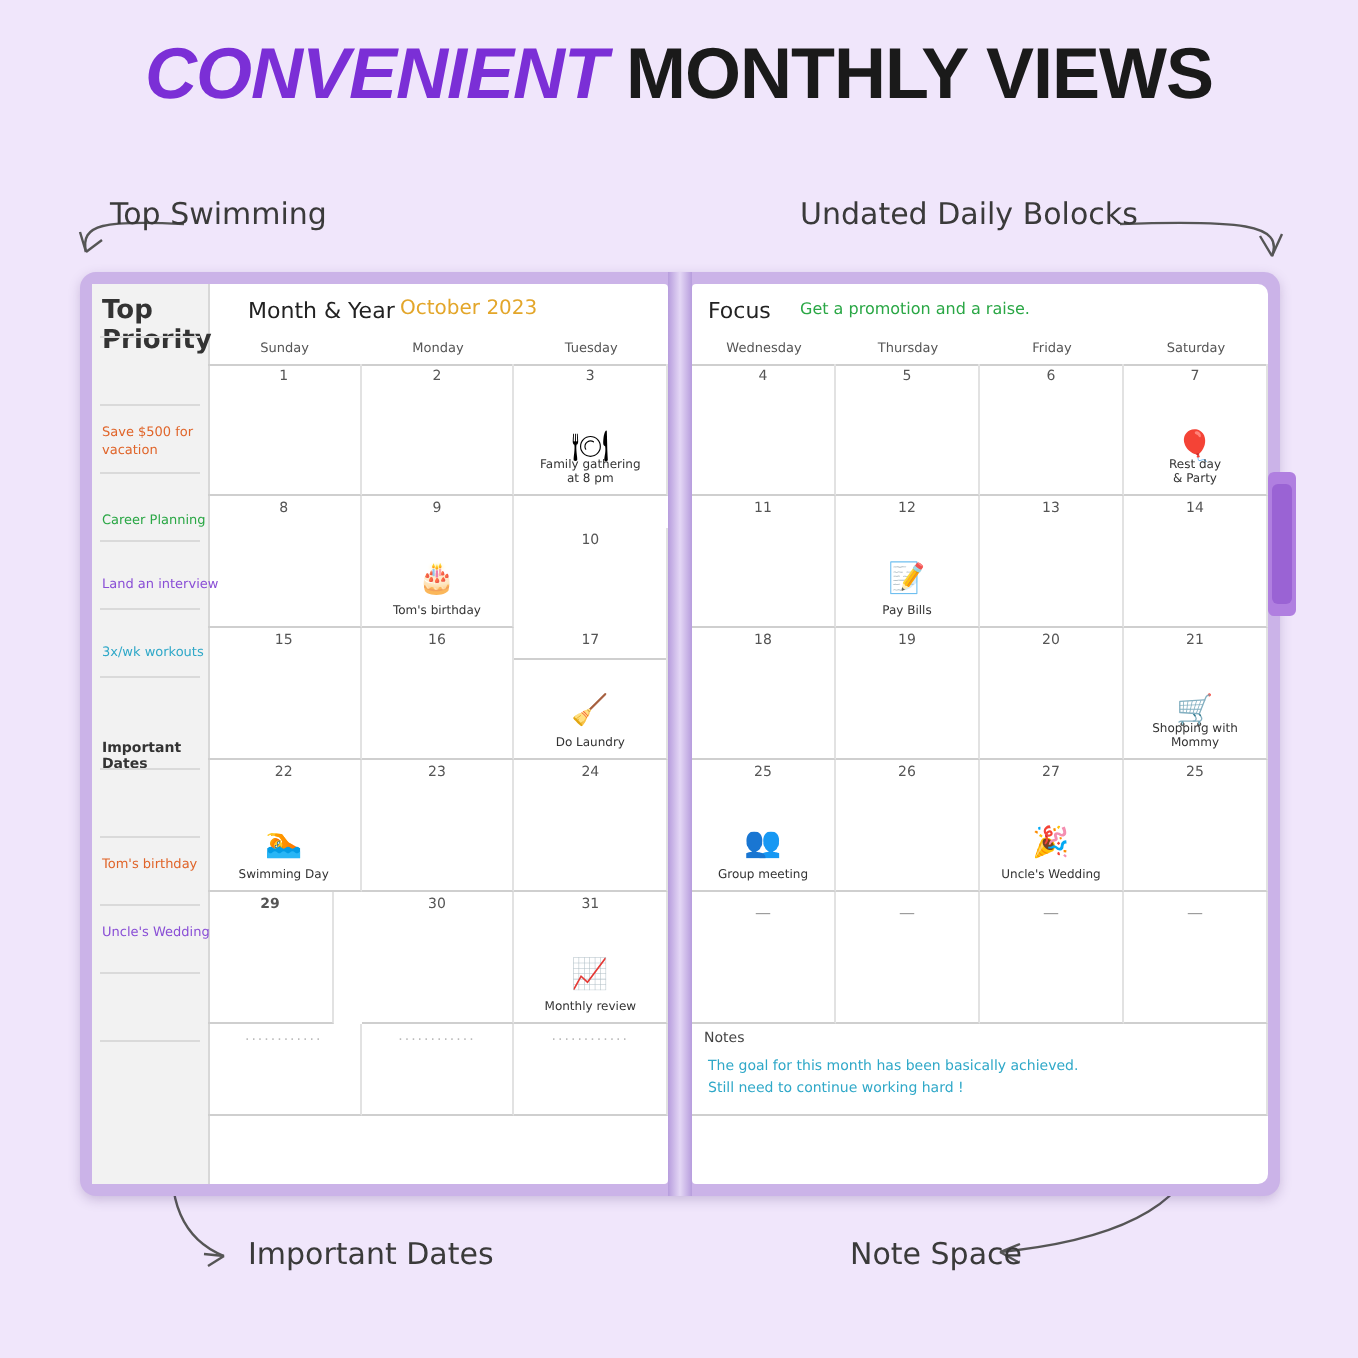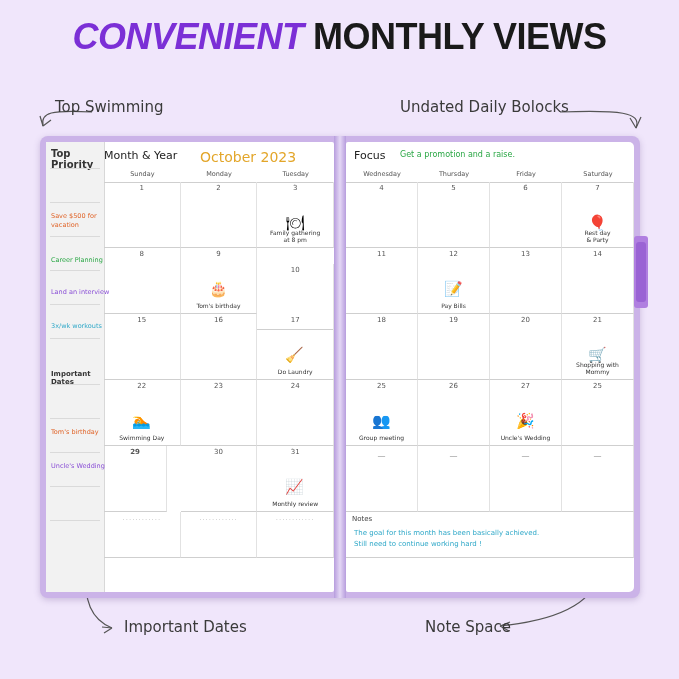--- a/index.html
+++ b/index.html
@@ -55,45 +55,45 @@
     content:"";position:absolute;left:2px;top:6px;width:10px;height:60px;
     background:#9a63d4;border-radius:3px;
   }
 
   
   .sidebar{
     position:absolute;left:0;top:0;width:58px;height:450px;
     background:#f2f2f2;border-right:1px solid #d8d8d8;
   }
   .sb-title{
-    font-size:10px;color:#333;padding:6px 4px 0 5px;font-weight:bold;
+    font-size:13px;color:#333;padding:6px 4px 0 5px;font-weight:bold;
   }
   .sb-line{
     position:absolute;left:4px;width:50px;border-bottom:1px solid #dadada;
   }
   .sb-item{
     position:absolute;left:5px;font-size:6.5px;font-family:"DejaVu Sans", sans-serif;
     white-space:nowrap;
   }
   .sb-head2{position:absolute;left:5px;font-size:7px;color:#333;font-weight:bold;}
 
   
   .cal{
     position:absolute;left:58px;top:0;right:0;height:450px;
   }
   .cal-header{
     position:absolute;left:0;top:0;right:0;height:26px;
   }
   .cal-title{
-    position:absolute;left:0;top:7px;font-size:11px;color:#222;
+    position:absolute;left:20px;top:7px;font-size:11px;color:#222;
     font-family:"DejaVu Sans", sans-serif;
     text-align:right;
   }
   .cal-month{
-    position:absolute;left:96px;top:7px;font-size:14px;color:#e3a62a;
+    position:absolute;left:96px;top:7px;font-size:10px;color:#e3a62a;
   }
   .focus-title{position:absolute;left:8px;top:7px;font-size:11px;color:#222;}
   .focus-text{position:absolute;left:54px;top:8px;font-size:8px;color:#2aa745;}
 
   .dow-row{position:absolute;left:0;top:26px;right:0;height:14px;border-bottom:1px solid #cfcfcf;}
   .dow{position:absolute;top:2px;font-size:6.5px;color:#555;text-align:center;}
 
   .grid{position:absolute;left:0;top:40px;right:0;bottom:0;}
   .cell{
     position:absolute;border-right:1px solid #e2e2e2;border-bottom:1px solid #cfcfcf;

